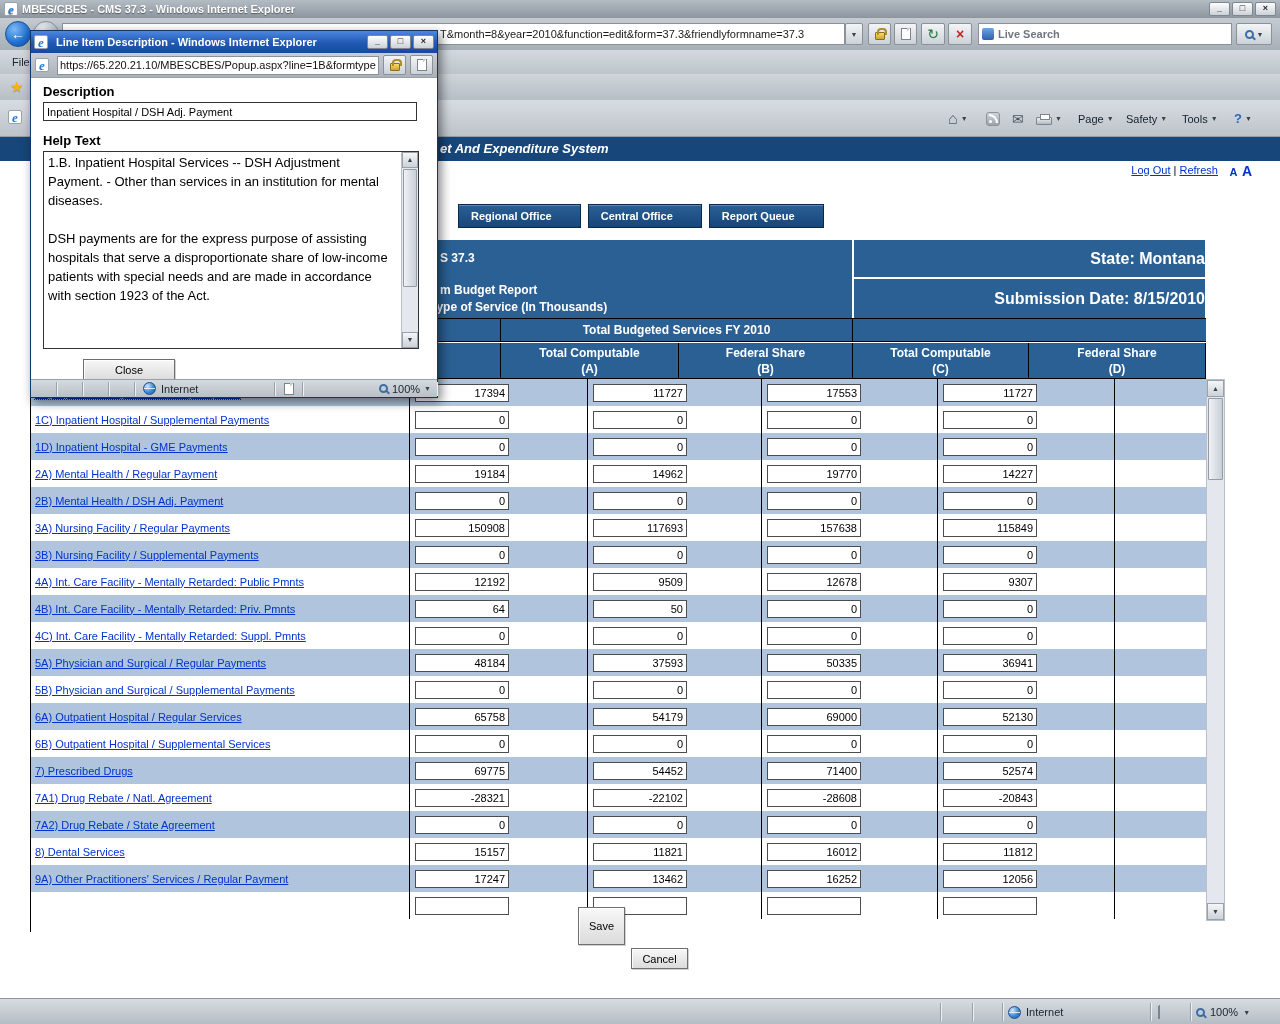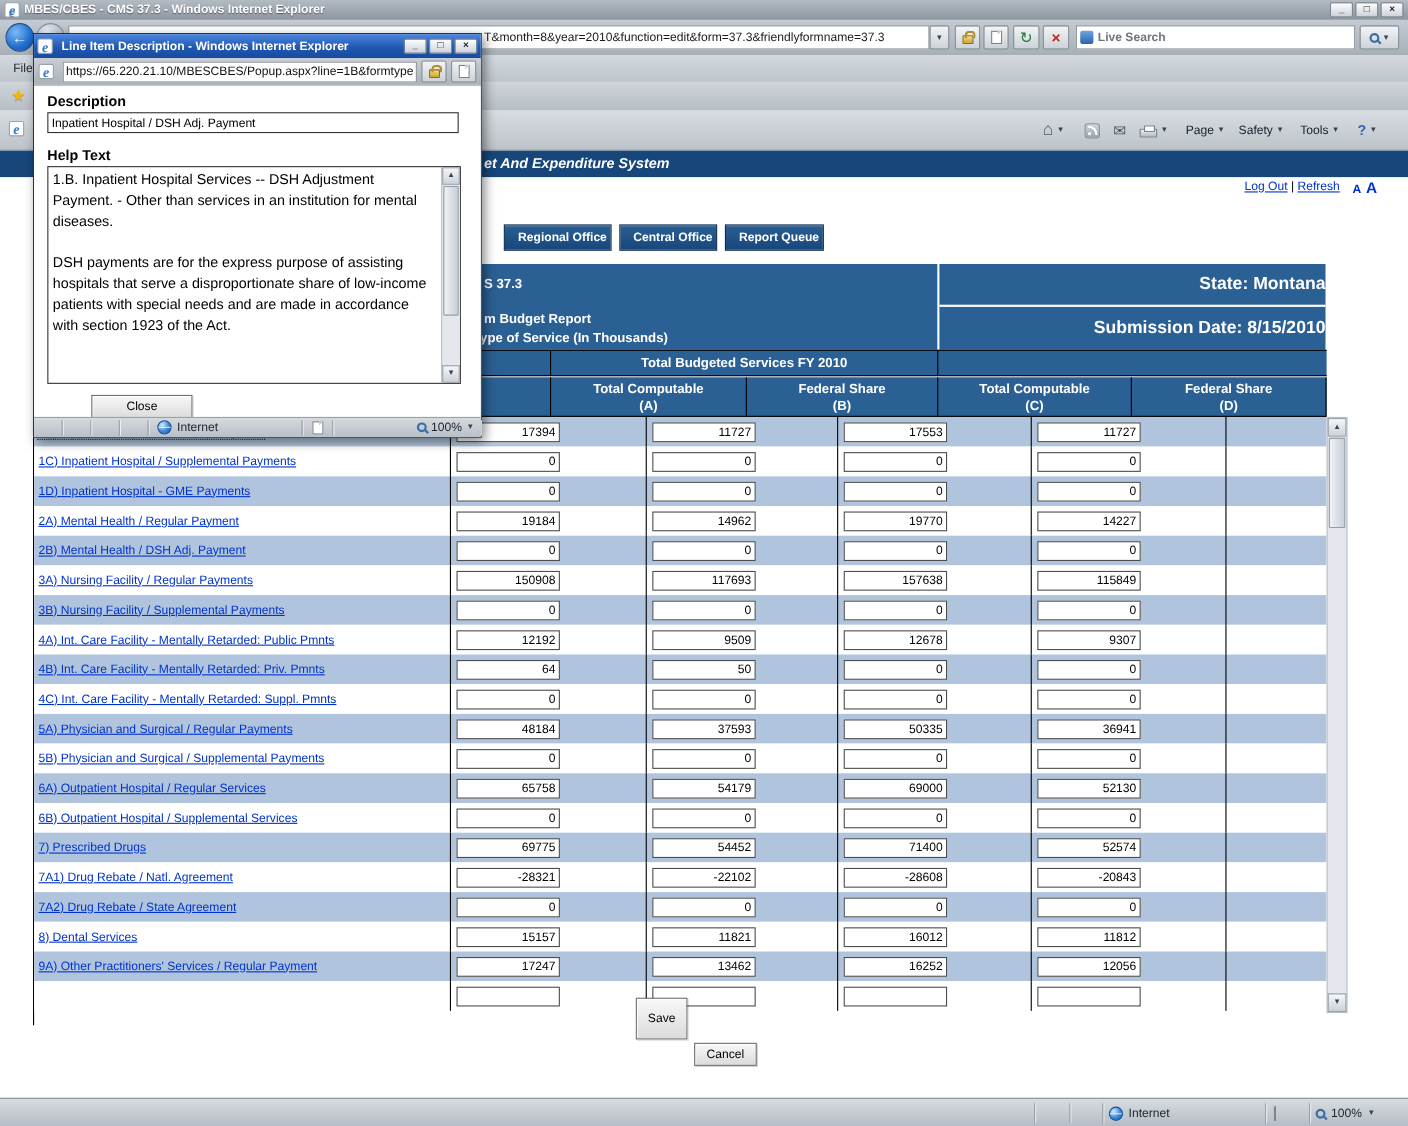--- a/index.html
+++ b/index.html
@@ -91,21 +91,21 @@
   .banner { position:absolute; left:0; top:0; width:1280px; height:24px; background:#17467b; }
   .banner span { margin-left:440px; color:#fff; font-weight:bold; font-style:italic;
     font-size:13px; line-height:24px; display:inline-block; }
   .session { position:absolute; top:27px; right:62px; font-size:11px; color:#000; }
   .session a { color:#0033cc; text-decoration:underline; font-weight:normal; }
   .font-icons { position:absolute; top:25px; right:28px; color:#0033cc; font-weight:bold; }
   .font-icons .a1 { font-size:11px; } .font-icons .a2 { font-size:14px; }
 
   .tabs { position:absolute; top:67px; left:458px; display:flex; gap:7px; }
   .tab { background:linear-gradient(#2b6094,#17467b); color:#fff; font-weight:bold; font-size:11px;
-    padding:5px 3px 5px 12px; border:1px solid #09294d; box-shadow: inset 0 1px 0 rgba(255,255,255,.25); }
+    padding:5px 28px 5px 12px; border:1px solid #09294d; box-shadow: inset 0 1px 0 rgba(255,255,255,.25); }
 
   .form-header { position:absolute; top:103px; left:30px; width:1175px; height:78px; display:flex; color:#fff; }
   .fh-left { width:822px; background:#2b6094; position:relative; font-weight:bold; font-size:12px; }
   .fh-l1 { position:absolute; left:410px; top:11px; font-weight:normal; font-weight:bold; }
   .fh-l2 { position:absolute; left:410px; top:43px; }
   .fh-l3 { position:absolute; left:390px; top:60px; }
   .fh-right { width:353px; background:#2b6094; border-left:2px solid #fff; display:flex; flex-direction:column; }
   .fh-state, .fh-sub { display:flex; align-items:center; justify-content:flex-end;
     padding-right:0; font-weight:bold; font-size:16px; }
   .fh-state { height:39px; border-bottom:2px solid #fff; }

